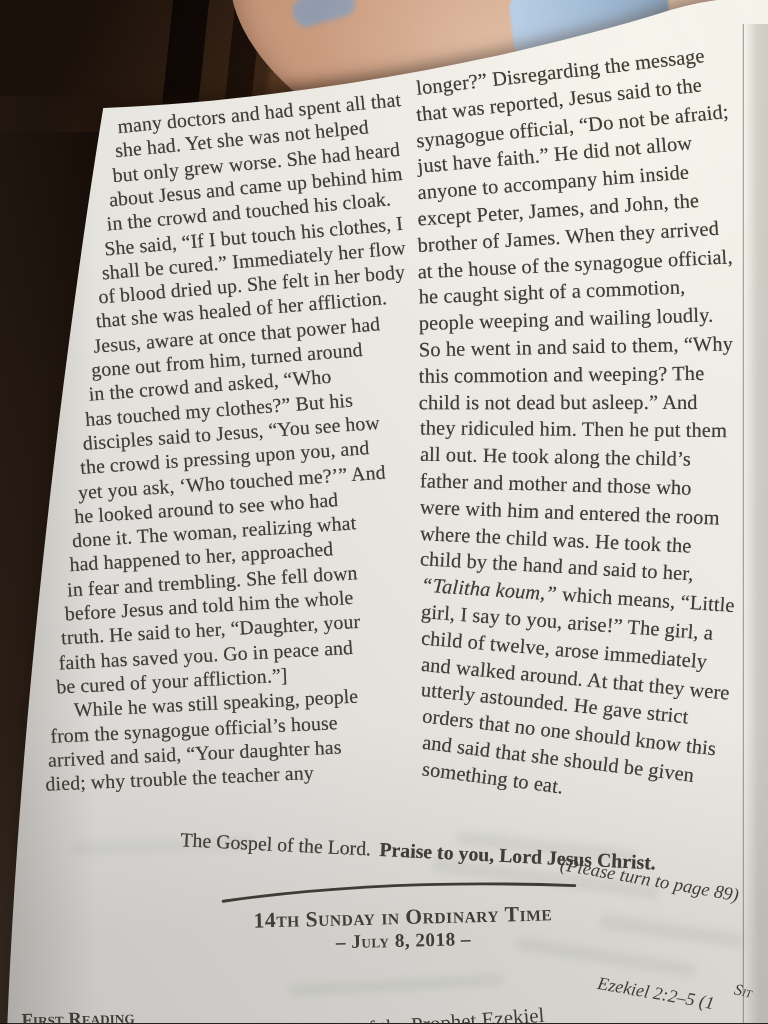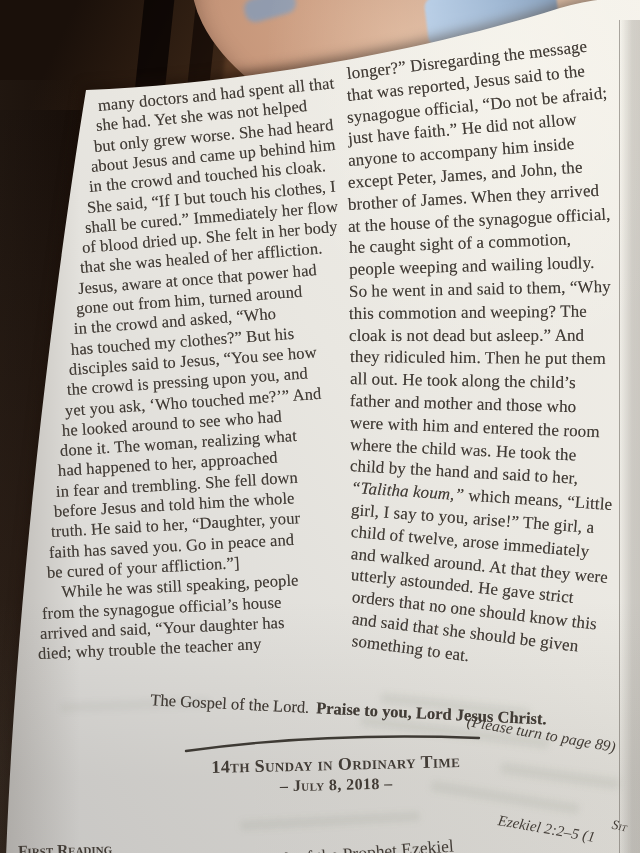--- a/index.html
+++ b/index.html
@@ -153,21 +153,21 @@
         <div class="tline" style="top: 43.6px; left: 6.38462px; transform: rotate(-5.42308deg);">synagogue official, “Do not be afraid;</div>
         <div class="tline" style="top: 65.4px; left: 6.57692px; transform: rotate(-4.88462deg);">just have faith.” He did not allow</div>
         <div class="tline" style="top: 87.2px; left: 6.76923px; transform: rotate(-4.34615deg);">anyone to accompany him inside</div>
         <div class="tline" style="top: 109px; left: 6.96154px; transform: rotate(-3.80769deg);">except Peter, James, and John, the</div>
         <div class="tline" style="top: 130.8px; left: 7.15385px; transform: rotate(-3.26923deg);">brother of James. When they arrived</div>
         <div class="tline" style="top: 152.6px; left: 7.34615px; transform: rotate(-2.73077deg);">at the house of the synagogue official,</div>
         <div class="tline" style="top: 174.4px; left: 7.53846px; transform: rotate(-2.19231deg);">he caught sight of a commotion,</div>
         <div class="tline" style="top: 196.2px; left: 7.73077px; transform: rotate(-1.65385deg);">people weeping and wailing loudly.</div>
         <div class="tline" style="top: 218px; left: 7.92308px; transform: rotate(-1.11538deg);">So he went in and said to them, “Why</div>
         <div class="tline" style="top: 239.8px; left: 8.11538px; transform: rotate(-0.576923deg);">this commotion and weeping? The</div>
-        <div class="tline" style="top: 261.6px; left: 8.30769px; transform: rotate(-0.0384615deg);">cloak is not dead but asleep.” And</div>
+        <div class="tline" style="top: 261.6px; left: 8.30769px; transform: rotate(-0.0384615deg);">child is not dead but asleep.” And</div>
         <div class="tline" style="top: 283.4px; left: 8.5px; transform: rotate(0.5deg);">they ridiculed him. Then he put them</div>
         <div class="tline" style="top: 305.2px; left: 8.69231px; transform: rotate(1.03846deg);">all out. He took along the child’s</div>
         <div class="tline" style="top: 327px; left: 8.88462px; transform: rotate(1.57692deg);">father and mother and those who</div>
         <div class="tline" style="top: 348.8px; left: 9.07692px; transform: rotate(2.11538deg);">were with him and entered the room</div>
         <div class="tline" style="top: 370.6px; left: 9.26923px; transform: rotate(2.65385deg);">where the child was. He took the</div>
         <div class="tline" style="top: 392.4px; left: 9.46154px; transform: rotate(3.19231deg);">child by the hand and said to her,</div>
         <div class="tline" style="top: 414.2px; left: 9.65385px; transform: rotate(3.73077deg);"><span class="it">“Talitha koum,”</span><span> which means, “Little</span></div>
         <div class="tline" style="top: 436px; left: 9.84615px; transform: rotate(4.26923deg);">girl, I say to you, arise!” The girl, a</div>
         <div class="tline" style="top: 457.8px; left: 10.0385px; transform: rotate(4.80769deg);">child of twelve, arose immediately</div>
         <div class="tline" style="top: 479.6px; left: 10.2308px; transform: rotate(5.34615deg);">and walked around. At that they were</div>

